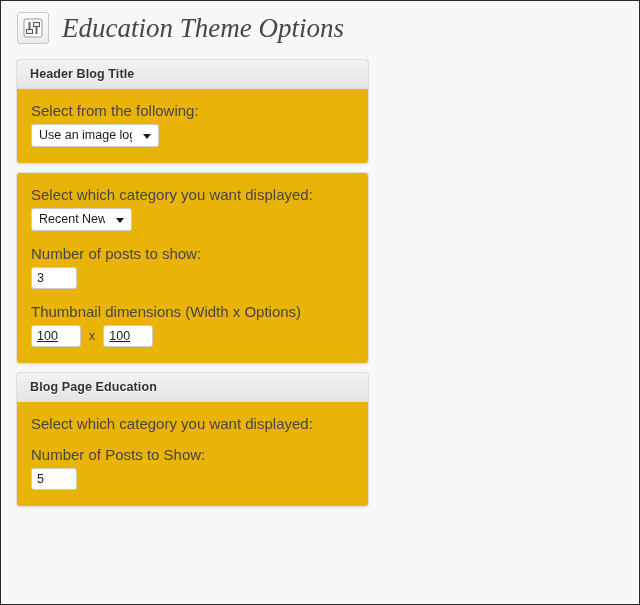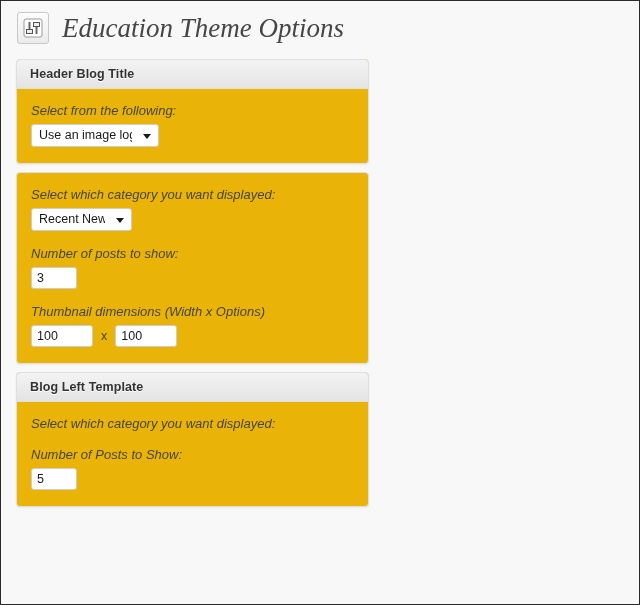--- a/index.html
+++ b/index.html
@@ -82,26 +82,25 @@
     font-weight: bold;
     color: #333333;
     text-shadow: 0 1px 0 #ffffff;
     letter-spacing: 0.1px;
   }
   .panel-body {
     padding: 13px 13px 16px 14px;
   }
 
   .field-label {
-    font-size: 13px;
+    font-size: 15px;
     color: #464646;
     line-height: 17px;
     margin: 0 0 5px 0;
     display: block;
-    font-style: italic;
   }
   .field-group { margin-bottom: 14px; }
   .field-group:last-child { margin-bottom: 0; }
 
   
   .select-wrap {
     position: relative;
     display: inline-block;
   }
   select.ui-select {
@@ -143,21 +142,21 @@
     font-size: 12.5px;
     color: #1a1a1a;
     background: #ffffff;
     border: 1px solid #cccccc;
     border-radius: 3px;
     height: 22px;
     padding: 0 5px;
     outline: none;
   }
   input.w-num { width: 46px; }
-  input.w-dim { width: 62px; }
+  input.w-dim { width: 50px; text-decoration: underline; }
   .dim-row {
     display: flex;
     align-items: center;
   }
   .dim-x {
     font-size: 12.5px;
     color: #464646;
     margin: 0 8px;
   }
 </style>
@@ -220,21 +219,21 @@
             <input class="ui-text w-dim" type="text" value="100" style="">
             <span class="dim-x">x</span>
             <input class="ui-text w-dim" type="text" value="100" style="">
           </div>
         </div>
 
       </div>
     </div>
 
     <div class="panel">
-      <div class="panel-header">Blog Left Template</div>
+      <div class="panel-header">Blog Page Education</div>
       <div class="panel-body">
 
         <div class="field-group">
           <label class="field-label">Select which category you want displayed:</label>
         </div>
 
         <div class="field-group">
           <label class="field-label">Number of Posts to Show:</label>
           <input class="ui-text w-num" type="text" value="5" style="">
         </div>

